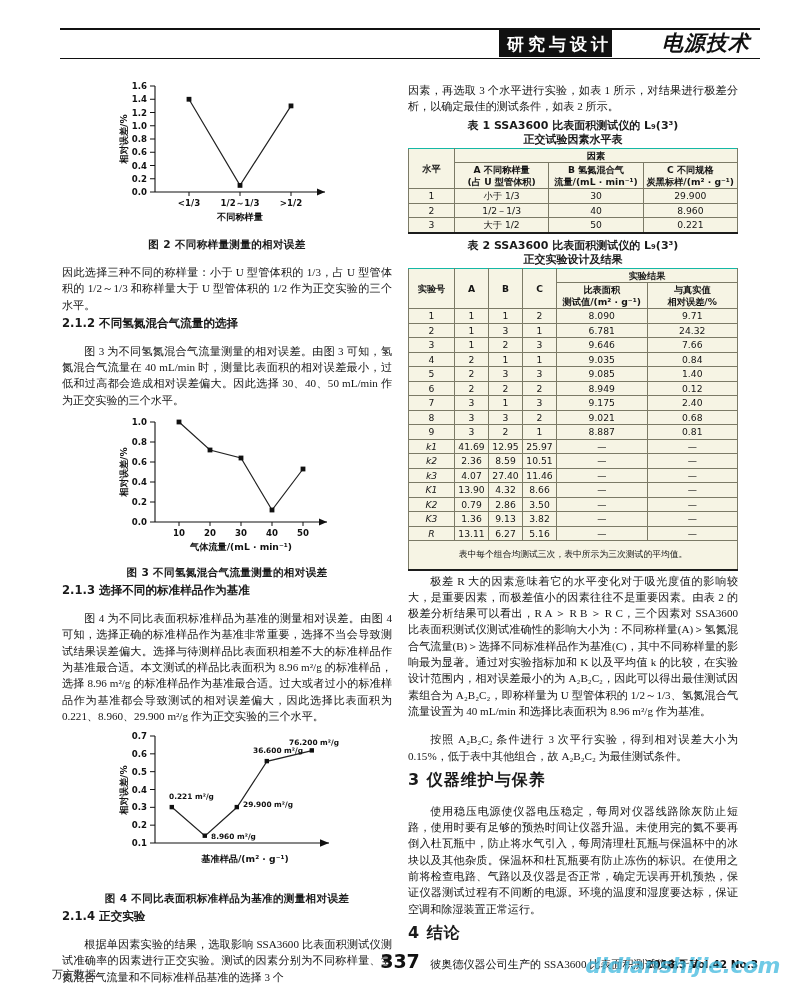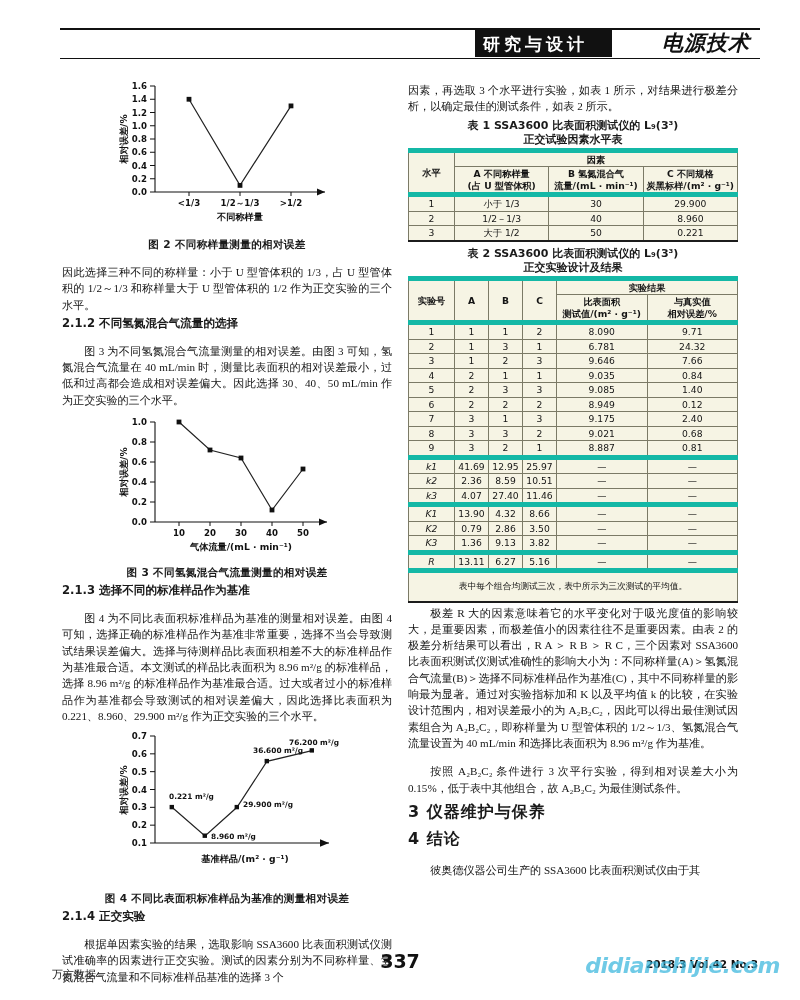--- a/index.html
+++ b/index.html
@@ -13,21 +13,21 @@
     overflow: hidden;
   }
   .page { position:absolute; inset:0; }
 
   
   .header { position:absolute; left:60px; top:28px; width:700px; height:34px; }
   .header-rule-top { position:absolute; left:0; top:0; width:700px; height:2px; background:#111; }
   .header-rule-bot { position:absolute; left:0; top:30px; width:700px; height:1px; background:#111; }
   .hdr-box {
     position:absolute; right:148px; top:2px; height:27px;
-    background:#111; color:#fff; padding:2px 24px 0 8px;
+    background:#111; color:#fff; padding:2px 0 0 8px;
     font-size:17px; font-weight:700; letter-spacing:4px; line-height:25px;
     font-family:"DejaVu Sans","Liberation Sans",sans-serif;
   }
   .hdr-journal {
     position:absolute; right:10px; top:0px; height:30px; line-height:30px;
     font-size:21px; font-weight:700; font-style:italic; letter-spacing:1px;
     font-family:"DejaVu Serif","Liberation Serif",serif; color:#111;
   }
 
   
@@ -64,21 +64,21 @@
   
   .tbl-title { text-align:center; font-size:11px; font-weight:700; line-height:15px; margin:3px 0 1px 0; }
   table.tb {
     border-collapse:collapse; width:330px; background:#f6f4e4;
     font-size:9.2px; color:#141414; table-layout:fixed;
   }
   table.tb td, table.tb th {
     border:1px solid #7b7a66; text-align:center; padding:1px 2px; font-weight:400;
     line-height:11.5px; vertical-align:middle;
   }
-  table.tb .thick-top { border-top:5px solid #14b8a6; }
+  table.tb .thick-top { border-top:1px solid #14b8a6; }
   table.tb .thick-bot { border-bottom:2px solid #1c1c1c; }
   table.tb .hdr { font-weight:700; }
   .it { font-style:italic; }
 
   
   .footer { position:absolute; left:0; bottom:0; width:800px; height:70px; }
   .ft-wanfang { position:absolute; left:52px; bottom:18px; font-size:11px;
                 font-family:"DejaVu Serif","Liberation Serif",serif; color:#222; }
   .ft-page { position:absolute; left:0; right:0; bottom:28px; text-align:center;
              font-size:19px; font-weight:700; color:#111; }
@@ -462,20 +462,21 @@
           </tr>
         </tbody>
       </table>
     </div>
 
     <p class="body indent" style="margin-top:2px">极差 R 大的因素意味着它的水平变化对于吸光度值的影响较大，是重要因素，而极差值小的因素往往不是重要因素。由表 2 的极差分析结果可以看出，R A ＞ R B ＞ R C，三个因素对 SSA3600 比表面积测试仪测试准确性的影响大小为：不同称样量(A)＞氢氮混合气流量(B)＞选择不同标准样品作为基准(C)，其中不同称样量的影响最为显著。通过对实验指标加和 K 以及平均值 k 的比较，在实验设计范围内，相对误差最小的为 A₂B₂C₂，因此可以得出最佳测试因素组合为 A₂B₂C₂，即称样量为 U 型管体积的 1/2～1/3、氢氮混合气流量设置为 40 mL/min 和选择比表面积为 8.96 m²/g 作为基准。</p>
 
     <p class="body indent">按照 A₂B₂C₂ 条件进行 3 次平行实验，得到相对误差大小为 0.15%，低于表中其他组合，故 A₂B₂C₂ 为最佳测试条件。</p>
 
     <h3 class="bigsec">3  仪器维护与保养</h3>
+    <p class="body indent">使用稳压电源使仪器电压稳定，每周对仪器线路除灰防止短路，使用时要有足够的预热时间让仪器升温。未使用完的氦不要再倒入杜瓦瓶中，防止将水气引入，每周清理杜瓦瓶与保温杯中的冰块以及其他杂质。保温杯和杜瓦瓶要有防止冻伤的标识。在使用之前将检查电路、气路以及仪器是否正常，确定无误再开机预热，保证仪器测试过程有不间断的电源。环境的温度和湿度要达标，保证空调和除湿装置正常运行。</p>
 
     <h3 class="bigsec">4  结论</h3>
     <p class="body indent">彼奥德仪器公司生产的 SSA3600 比表面积测试仪由于其</p>
   </div>
 
   <div class="footer">
     <div class="ft-wanfang">万方数据</div>
     <div class="ft-page">337</div>
     <div class="ft-issue">2018.3 Vol.42 No.3</div>
     <div class="watermark">didianshijie.com</div>

